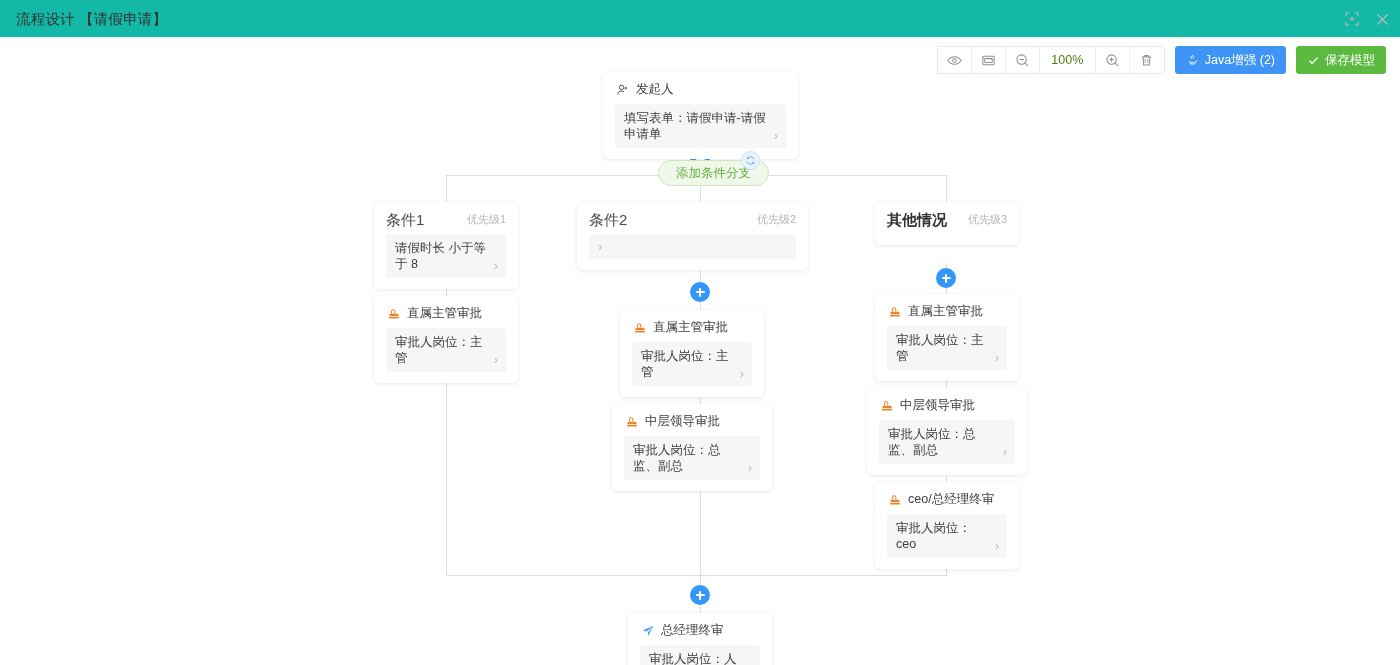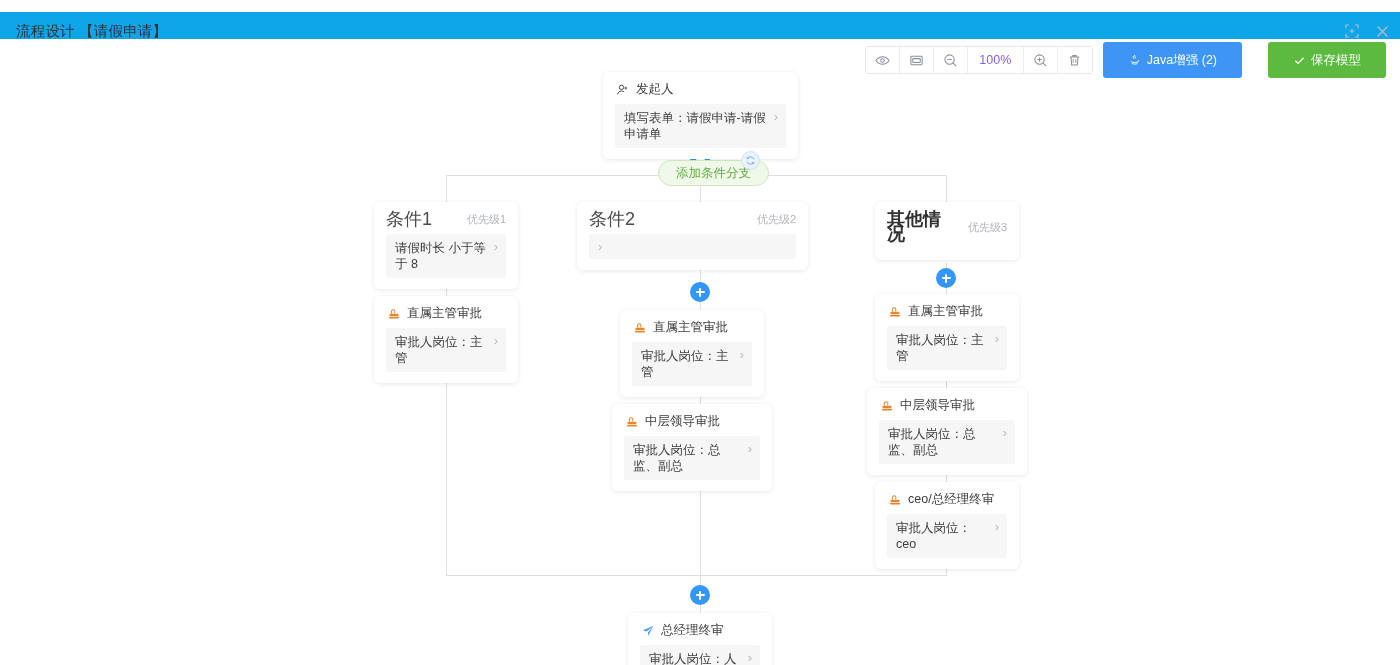--- a/index.html
+++ b/index.html
@@ -7,23 +7,23 @@
     margin: 0; padding: 0;
     width: 1400px; height: 665px;
     overflow: hidden;
     background: #ffffff;
     font-family: "Liberation Sans", "DejaVu Sans", sans-serif;
     -webkit-font-smoothing: antialiased;
   }
 
   
   .header {
-    position: absolute; left: 0; top: 12px;
+    position: absolute; left: 0; top: 0;
     width: 1400px; height: 38px;
-    background: #0ea5e9;
+    background: #14b8a6;
     border-bottom: 1px solid #e8e8e8;
   }
   .header-title {
     position: absolute; left: 16px; top: 0;
     line-height: 38px;
     font-size: 14.5px;
     color: #303133;
     letter-spacing: .2px;
     white-space: nowrap;
   }
@@ -60,35 +60,35 @@
     border-right: 1px solid #ededed;
     color: #8a8f99;
     cursor: pointer;
     background: #fff;
   }
   .tool-btn:last-child { border-right: none; }
   .tool-btn svg { display: block; }
   .zoom-level {
     min-width: 56px;
     font-size: 12.5px;
-    color: #8b5cf6;
+    color: #4d7c0f;
     justify-content: center;
   }
   .btn {
-    height: 36px;
+    height: 28px;
     display: flex; align-items: center; gap: 5px;
-    padding: 0 25px;
+    padding: 0 11px;
     border-radius: 3px;
     font-size: 12.5px;
     color: #fff;
     cursor: pointer;
     white-space: nowrap;
   }
   .btn-blue { background: #3e95f5; }
-  .btn-green { background: #5bba3f; margin-left: 16px; }
+  .btn-green { background: #5bba3f; }
   .btn svg { display: block; }
 
   
   .canvas {
     position: absolute; left: 0; top: 39px;
     width: 1400px; height: 626px;
     background: #ffffff;
     overflow: hidden;
   }
   .layer { position: absolute; left: 0; top: 0; width: 1160px; height: 626px; }
@@ -133,37 +133,37 @@
     margin-bottom: 7px;
     line-height: 15px;
   }
   .node-head .nh-text { white-space: nowrap; }
   .node-body {
     background: #f6f6f6;
     border-radius: 3px;
     padding: 6px 8px 6px 9px;
     font-size: 12.5px;
     color: #3d3d3d;
-    display: flex; align-items: flex-start; gap: 4px;
+    display: flex; align-items: flex-end; gap: 4px;
     line-height: 16px;
   }
   .node-body .nb-text { flex: 1; }
   .chev {
     flex: none;
     color: #b7bbc2;
     font-size: 13px;
     line-height: 13px;
   }
 
   
   .node.cond .node-head {
     justify-content: space-between;
     gap: 18px;
   }
-  .cond-name { color: #4b4b4b; font-size: 18px; }
+  .cond-name { color: #4b4b4b; font-size: 15px; }
   .cond-name.strong { color: #303133; font-weight: bold; }
   .cond-prio { color: #b0b3b8; font-size: 11px; white-space: nowrap; }
   .node.cond .node-body.plain {
     background: transparent;
     padding: 2px 1px;
     color: #9aa0a6;
   }
 
   
   .nicon { flex: none; width: 15px; height: 15px; display: flex; align-items: center; justify-content: center; }

